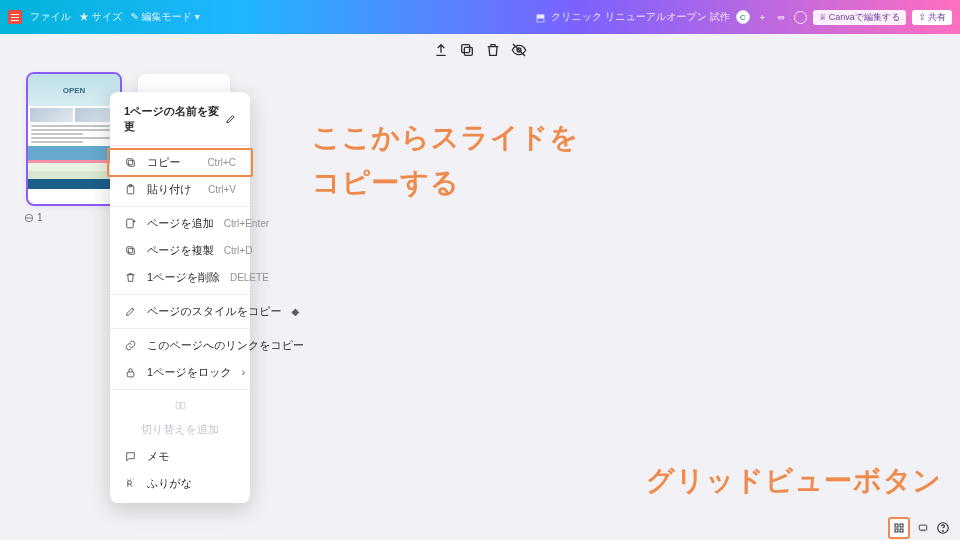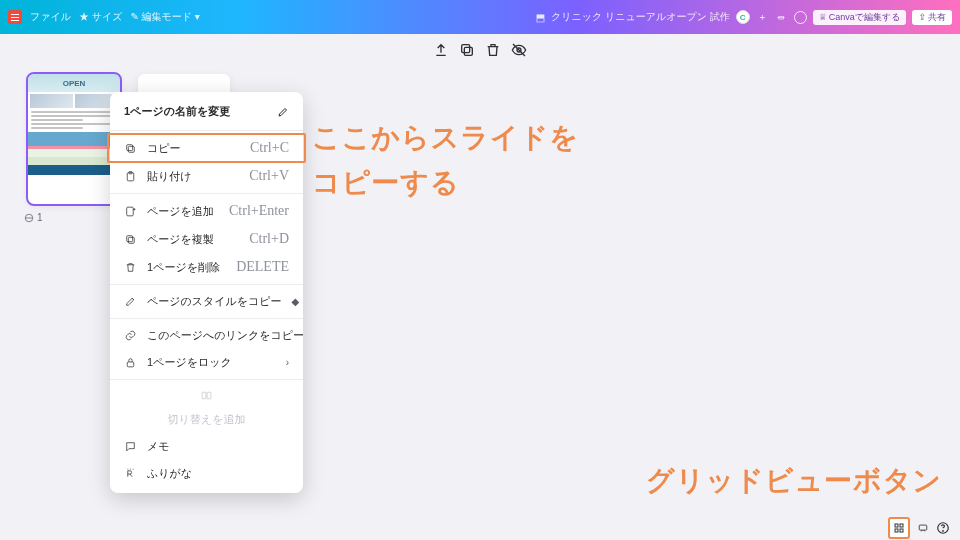--- a/index.html
+++ b/index.html
@@ -18,43 +18,43 @@
   .toolrow { display:flex; justify-content:center; gap:10px; padding:8px 0 6px; }
   .toolrow .tb { width:16px;height:16px;color:#2d2f34; }
   
   .canvas { position:relative; width:100%; height:calc(540px - 18px - 30px - 24px); }
   
   .thumb { position:absolute; border-radius:6px; background:#fff; box-shadow:0 2px 8px rgba(0,0,0,.08); overflow:hidden; }
   .thumb.sel { outline:2px solid #8b5cf6; }
   .thumb1 { left:28px; top:10px; width:92px; height:130px; }
   .thumb2 { left:138px; top:10px; width:92px; height:130px; background:#fff; }
   .thumb .badge { position:absolute; top:-6px; right:-6px; width:14px;height:14px;border-radius:50%;background:#8b5cf6;color:#fff;font-size:8px;display:flex;align-items:center;justify-content:center;letter-spacing:-1px;}
-  .thumb1 .banner { background:linear-gradient(#bfe0e8,#d7ecf1); height:18px; position:relative; display:flex;align-items:center;justify-content:center;flex-direction:column; }
+  .thumb1 .banner { background:linear-gradient(#bfe0e8,#d7ecf1); height:32px; position:relative; display:flex;align-items:center;justify-content:center;flex-direction:column; }
   .thumb1 .banner .open { font-weight:bold; font-size:8px; color:#3a6d8a; }
   .thumb1 .photos { display:flex; gap:2px; padding:2px; }
   .thumb1 .photos div { flex:1; height:14px; background:linear-gradient(135deg,#b8c8d8,#e0e8ef); }
   .thumb1 .lines { padding:1px 3px; }
   .thumb1 .lines span { display:block; height:2px; background:#c4c4c4; margin-bottom:2px; border-radius:1px; }
   .thumb1 .lines span.short{width:60%;}
   .thumb1 .strip { height:14px; background:#67a8ce; }
   .thumb1 .strip2 { height:3px; background:#f392a6; }
   .thumb1 .foot { height:10px; background:#1b5e8a; }
   .thumb1 .map { height:16px; background:linear-gradient(#eaf2e4 50%, #d8e8d0 50%); }
   .thumb-label { position:absolute; left:24px; top:148px; font-size:10px; color:#6a6d76; display:flex; align-items:center; gap:3px;}
   .thumb-label svg{width:10px;height:10px;}
   
-  .menu { position:absolute; left:110px; top:28px; width:193px; background:#fff; border-radius:8px; box-shadow:0 6px 22px rgba(0,0,0,.18); padding:6px 0; font-size:11px; color:#28292c; }
+  .menu { position:absolute; left:110px; top:28px; width:140px; background:#fff; border-radius:8px; box-shadow:0 6px 22px rgba(0,0,0,.18); padding:6px 0; font-size:11px; color:#28292c; }
   .menu .title { display:flex; align-items:center; justify-content:space-between; padding:6px 14px 8px; font-weight:700; font-size:11px; }
   .menu .title svg{width:12px;height:12px;}
   .menu hr { border:none; border-top:1px solid #ececf0; margin:3px 0; }
   .menu .item { display:flex; align-items:center; padding:6px 14px; gap:10px; position:relative; cursor:pointer; }
   .menu .item .ic { width:13px; height:13px; flex:0 0 13px; display:flex;align-items:center;justify-content:center; }
   .menu .item .ic svg{width:13px;height:13px;stroke:#2d2f34;fill:none;stroke-width:1.4;}
   .menu .item .lab { flex:1; white-space:nowrap; }
-  .menu .item .sc { font-size:14px; color:#8f929c;font-family:Liberation Serif, serif; }
+  .menu .item .sc { font-size:10px; color:#8f929c; }
   .menu .item.disabled { color:#c3c5ce;flex-direction:column; }
   .menu .item.disabled .ic svg{stroke:#c3c5ce;}
   .menu .item .chev { font-size:10px; color:#5b5d66; }
   .menu .highlight { position:absolute; left:-3px; right:-3px; top:-1px; bottom:-1px; border:2px solid #ee8a4b; border-radius:2px; pointer-events:none; }
   
   .anno { position:absolute; color:#ee8a4b; font-weight:800; font-size:28px; letter-spacing:1px; line-height:1.6; }
   .anno.a1 { left:312px; top:52px; }
   .anno.a2 { right:18px; bottom:36px; }
   
   .bottombar { position:absolute; bottom:0; left:0; right:0; height:24px; display:flex; align-items:center; justify-content:flex-end; gap:8px; padding:0 10px; }

